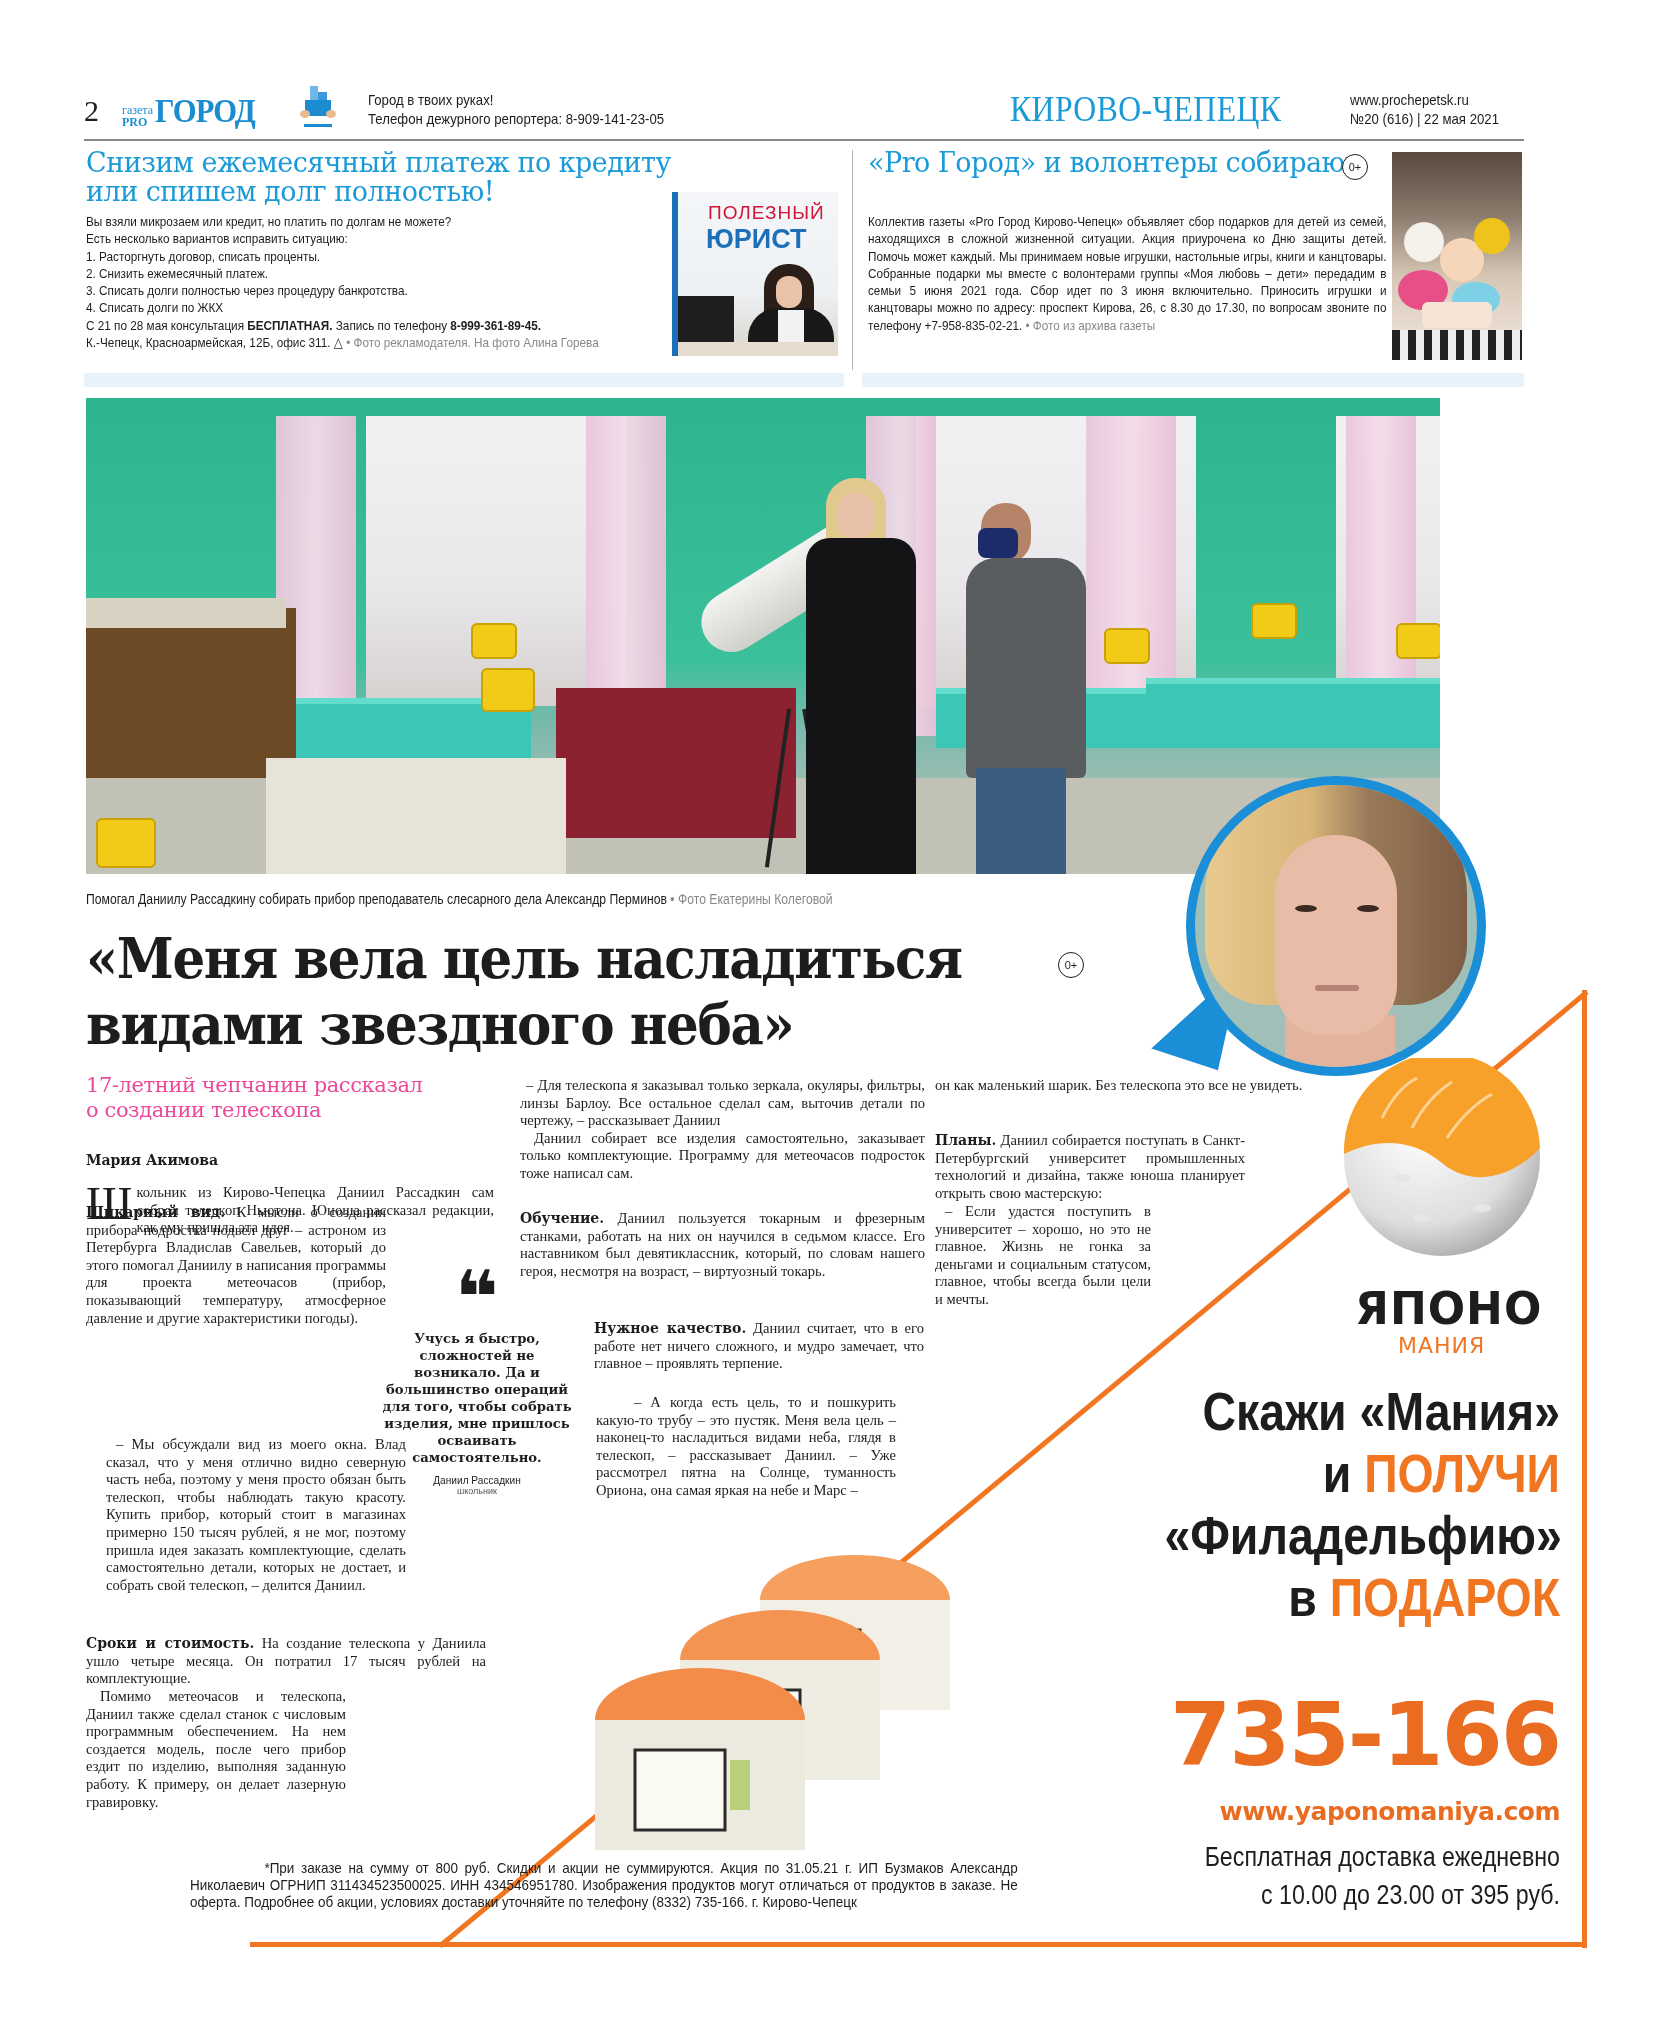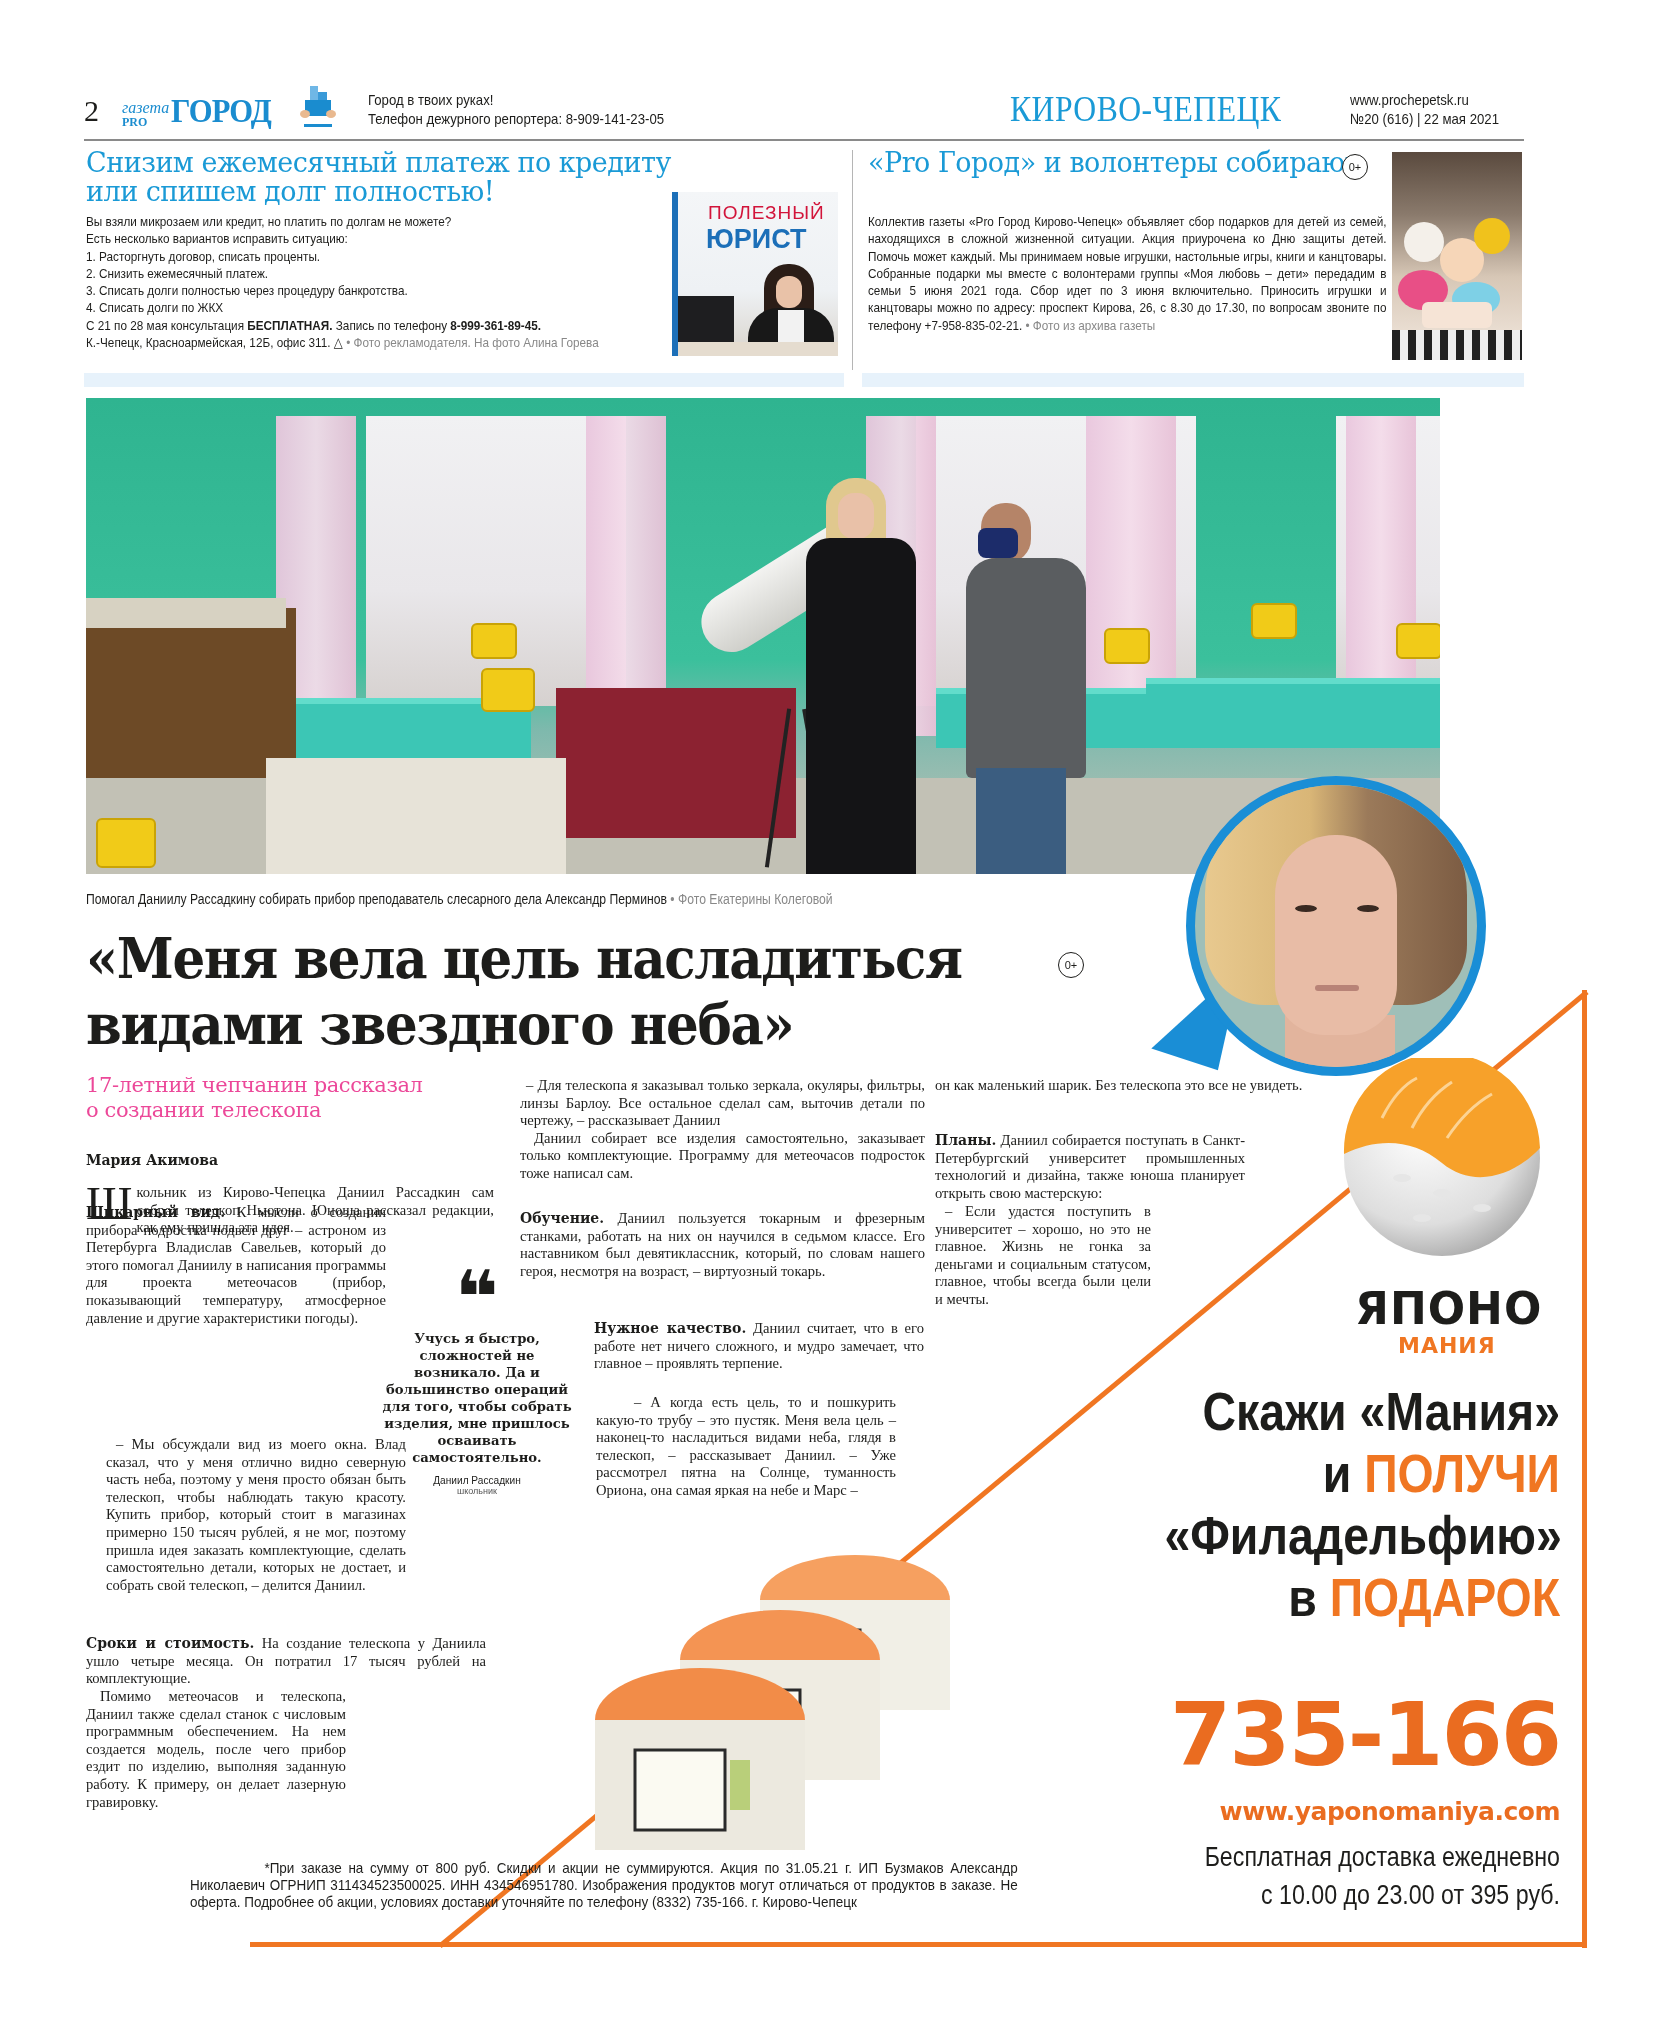--- a/index.html
+++ b/index.html
@@ -4,21 +4,21 @@
 <style>
   * { box-sizing: border-box; margin: 0; padding: 0; }
   html, body { width: 1680px; height: 2034px; background: #ffffff; overflow: hidden; }
   body { position: relative; font-family: "Liberation Sans", sans-serif; color: #1d1d1b; }
   .abs { position: absolute; }
 
   
   .page-num { left: 84px; top: 94px; font-family: "Liberation Serif", serif; font-size: 30px; color: #1d1d1b; }
   .logo { left: 122px; top: 88px; height: 40px; display: flex; align-items: flex-end; }
   .logo-small { display: flex; flex-direction: column; line-height: 1; color: #1a8ccf; font-family: "Liberation Serif", serif; margin-right: 2px; }
-  .logo-small .g { font-size: 16px; font-style: italic; }
+  .logo-small .g { font-size: 12px; }
   .logo-small .p { font-size: 12px; font-weight: bold; }
   .logo-big { font-family: "Liberation Serif", serif; font-weight: bold; font-size: 34px; color: #1a8ccf; letter-spacing: -1px; line-height: 1; transform: scaleX(0.9); transform-origin: left; }
   .logo-mark { left: 300px; top: 84px; width: 36px; height: 48px; }
   .header-tagline { left: 368px; top: 90px; font-size: 15px; line-height: 19px; color: #1d1d1b; transform: scaleX(0.88); transform-origin: left; }
   .city-title { left: 1010px; top: 88px; font-family: "Liberation Serif", serif; font-size: 36px; color: #1a9ad6; letter-spacing: 0.5px; transform: scaleX(0.88); transform-origin: left; }
   .issue-info { left: 1350px; top: 90px; font-size: 15px; line-height: 19px; transform: scaleX(0.88); transform-origin: left; }
   .header-rule { left: 84px; top: 139px; width: 1440px; height: 2px; background: #8a8a8a; }
 
   
   .story-h { font-family: "DejaVu Serif", serif; color: #1a9ad6; font-size: 27px; line-height: 29px; letter-spacing: -0.5px; }
@@ -83,21 +83,21 @@
   .pq-text { font-family: "DejaVu Serif", serif; font-weight: bold; font-size: 13.2px; line-height: 17px; margin-top: 10px; }
   .pq-name { font-size: 11.5px; margin-top: 8px; transform: scaleX(0.88); }
   .pq-role { font-size: 9px; color: #555; }
 
   
   .ad-frame-right { left: 1582px; top: 990px; width: 5px; height: 958px; background: #f07622; }
   .ad-frame-bottom { left: 250px; top: 1942px; width: 1337px; height: 5px; background: #f07622; }
   .ad-diagonal { left: 0; top: 0; width: 1680px; height: 2034px; pointer-events: none; }
   .yap-logo { left: 1342px; top: 1058px; width: 200px; height: 200px; }
   .yap-word { left: 1355px; top: 1283px; font-family: "DejaVu Sans", sans-serif; font-weight: bold; font-size: 44px; color: #1d1d1b; letter-spacing: 1px; }
-  .yap-sub { left: 1398px; top: 1333px; font-family: "DejaVu Sans", sans-serif; font-weight: bold; font-size: 22px; color: #f07622; letter-spacing: 1px; }
+  .yap-sub { left: 1398px; top: 1333px; font-family: "DejaVu Sans", sans-serif; font-weight: normal; font-size: 22px; color: #f07622; letter-spacing: 1px; }
   .ad-slogan { left: 1100px; top: 1380px; width: 460px; text-align: right; font-family: "Liberation Sans", sans-serif; font-weight: bold; font-size: 54px; line-height: 62px; color: #1d1d1b; transform: scaleX(0.86); transform-origin: right; }
   .ad-slogan .or { color: #f07622; }
   .ad-phone { left: 1140px; top: 1690px; width: 420px; text-align: right; font-family: "DejaVu Sans", sans-serif; font-weight: bold; font-size: 88px; line-height: 90px; color: #ea6c20; letter-spacing: -2px; }
   .ad-url { left: 1120px; top: 1797px; width: 440px; text-align: right; font-family: "DejaVu Sans", sans-serif; font-weight: bold; font-size: 25px; color: #ea6c20; letter-spacing: -0.5px; }
   .ad-delivery { left: 1080px; top: 1838px; width: 480px; text-align: right; font-size: 27px; line-height: 38px; color: #1d1d1b; transform: scaleX(0.86); transform-origin: right; }
   .ad-fineprint { left: 190px; top: 1860px; width: 890px; font-size: 14.5px; line-height: 16.8px; color: #1d1d1b; text-align: justify; transform: scaleX(0.93); transform-origin: left; }
   .ad-fineprint p { text-align-last: left; }
 </style>
 </head>
 <body>

